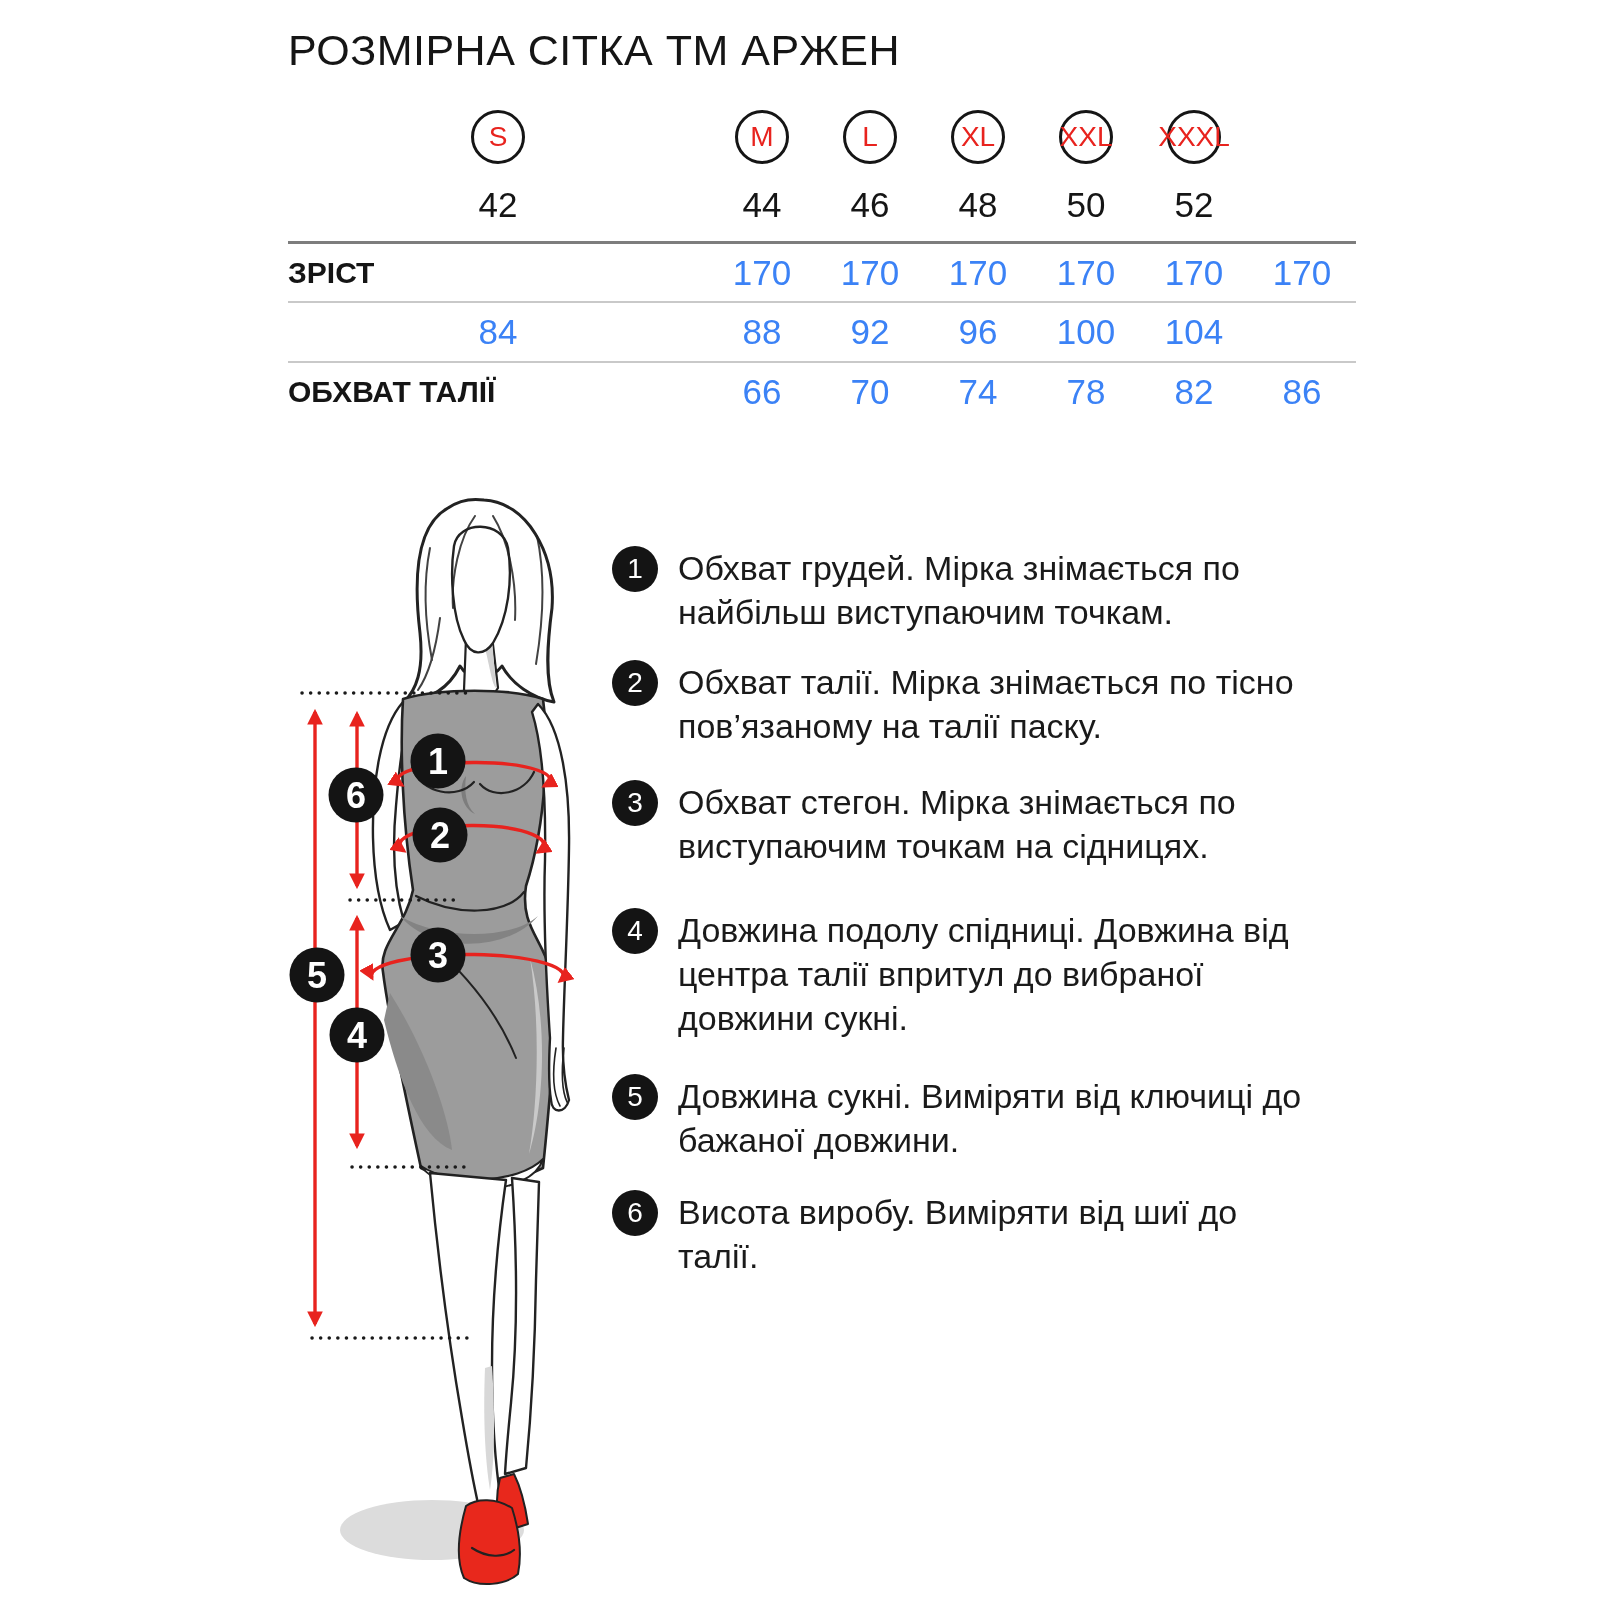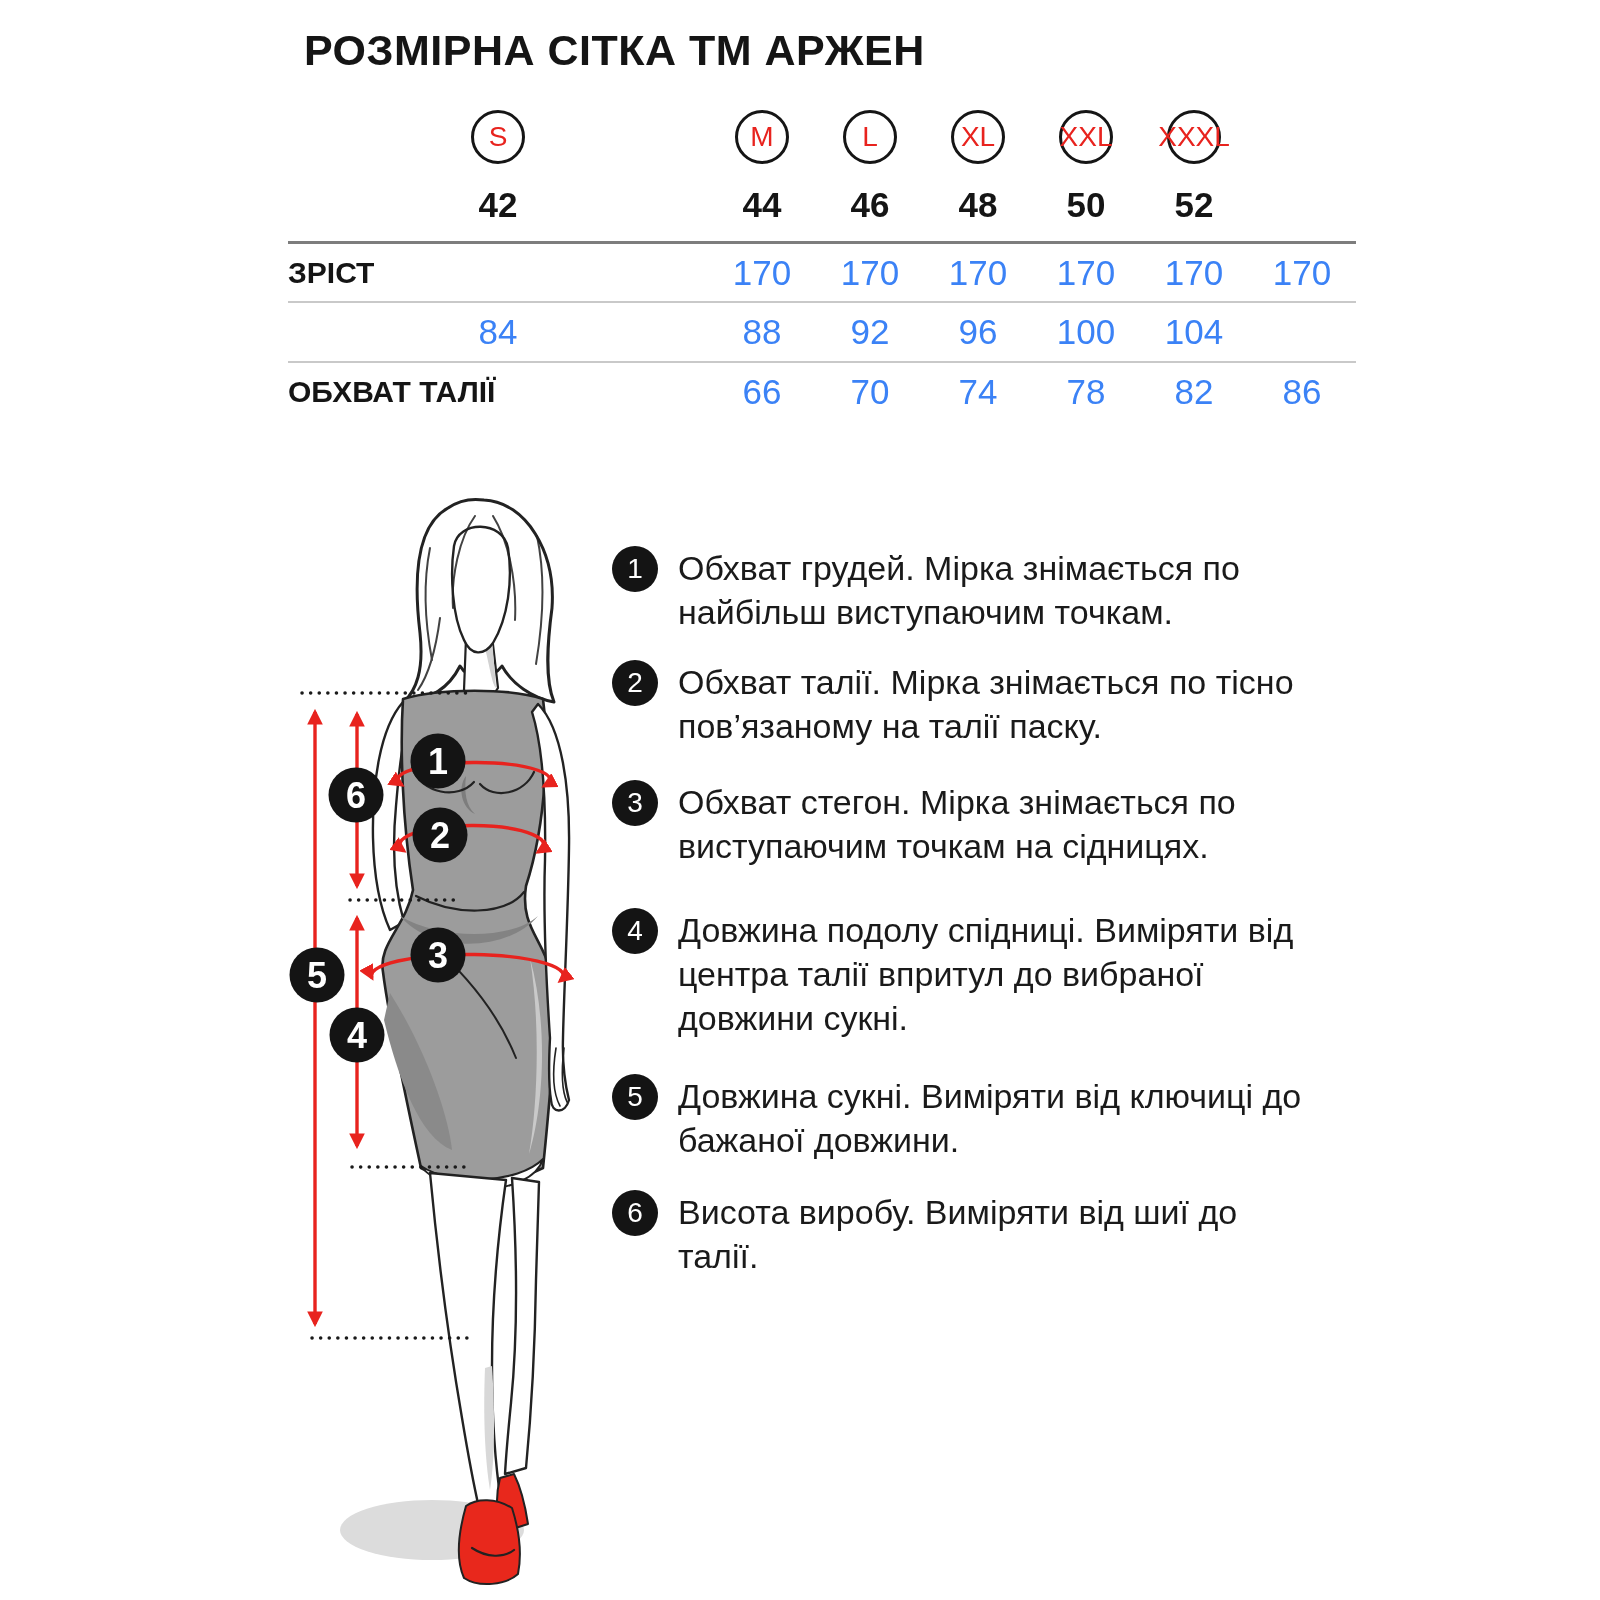--- a/index.html
+++ b/index.html
@@ -3,31 +3,31 @@
 <meta charset="utf-8">
 <style>
   * { margin:0; padding:0; box-sizing:border-box; }
   html,body { background:#ffffff; }
   .canvas {
     position:relative; width:1600px; height:1600px; background:#ffffff;
     font-family:"Liberation Sans", sans-serif; color:#1a1a1a; overflow:hidden;
   }
   
   .title {
-    position:absolute; left:304px; top:26px;
-    font-size:43px; font-weight:700; letter-spacing:0.5px; color:#151515;
+    position:absolute; left:288px; top:26px;
+    font-size:43px; font-weight:400; letter-spacing:0.5px; color:#151515;
   }
   
   .size-table { position:absolute; left:288px; top:105px; width:1068px; }
   .trow { display:grid; grid-template-columns:420px repeat(6,108px); align-items:center; }
   .trow .rlabel { font-size:30px; font-weight:500; color:#151515; }
   .trow .cell { text-align:center; }
   .row-intl { height:64px; }
   .row-ua   { height:72px; }
-  .ua-num { font-size:35px; font-weight:700; color:#151515; }
+  .ua-num { font-size:35px; font-weight:400; color:#151515; }
   .size-circle {
     width:54px; height:54px; border:3.5px solid #151515; border-radius:50%;
     display:flex; align-items:center; justify-content:center; margin:0 auto;
     font-size:28px; font-weight:500; color:#e8231e; white-space:nowrap; overflow:visible;
   }
   .row-body { height:60px; border-top:2px solid #c9c9c9; }
   .row-body.first { border-top:3px solid #7d7d7d; }
   .row-body .rlabel { font-weight:600; }
   .row-body .cell { font-size:35px; color:#3b82f6; }
   
@@ -207,21 +207,21 @@
   <div class="legend-item" style="top:660px">
     <div class="legend-badge">2</div>
     <div class="legend-text"><b>Обхват талії.</b> <span>Мірка знімається по тісно пов’язаному на талії паску.</span></div>
   </div>
   <div class="legend-item" style="top:780px">
     <div class="legend-badge">3</div>
     <div class="legend-text"><b>Обхват стегон.</b> <span>Мірка знімається по виступаючим точкам на сідницях.</span></div>
   </div>
   <div class="legend-item" style="top:908px">
     <div class="legend-badge">4</div>
-    <div class="legend-text"><b>Довжина подолу спідниці.</b> <span>Виміряти від центра талії впритул до вибраної довжини сукні.</span></div>
+    <div class="legend-text"><b>Довжина подолу спідниці.</b> <span>Довжина від центра талії впритул до вибраної довжини сукні.</span></div>
   </div>
   <div class="legend-item" style="top:1074px">
     <div class="legend-badge">5</div>
     <div class="legend-text"><b>Довжина сукні.</b> <span>Виміряти від ключиці до бажаної довжини.</span></div>
   </div>
   <div class="legend-item" style="top:1190px">
     <div class="legend-badge">6</div>
     <div class="legend-text"><b>Висота виробу.</b> <span>Виміряти від шиї до талії.</span></div>
   </div>
 

